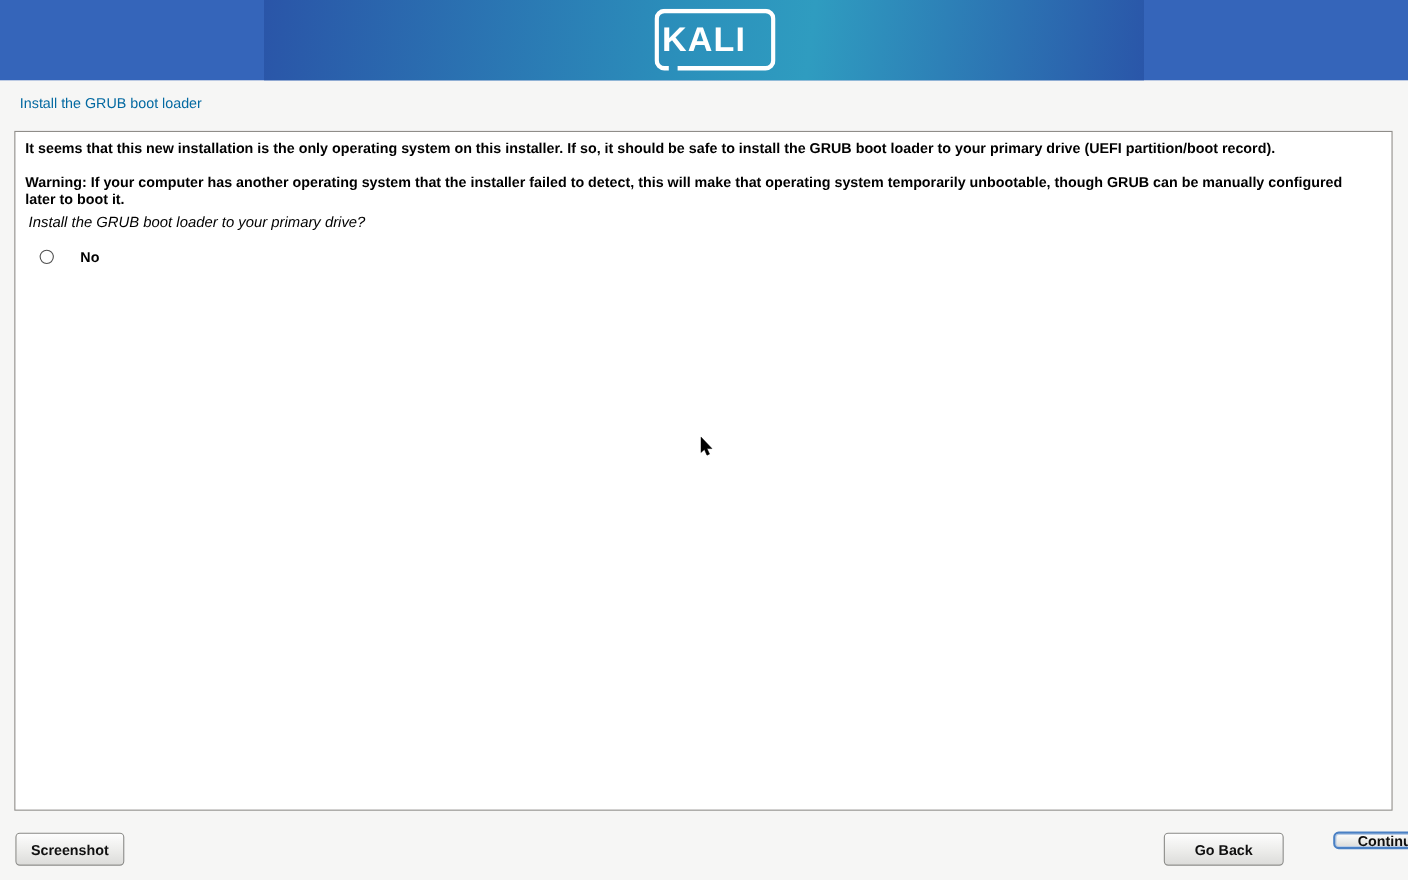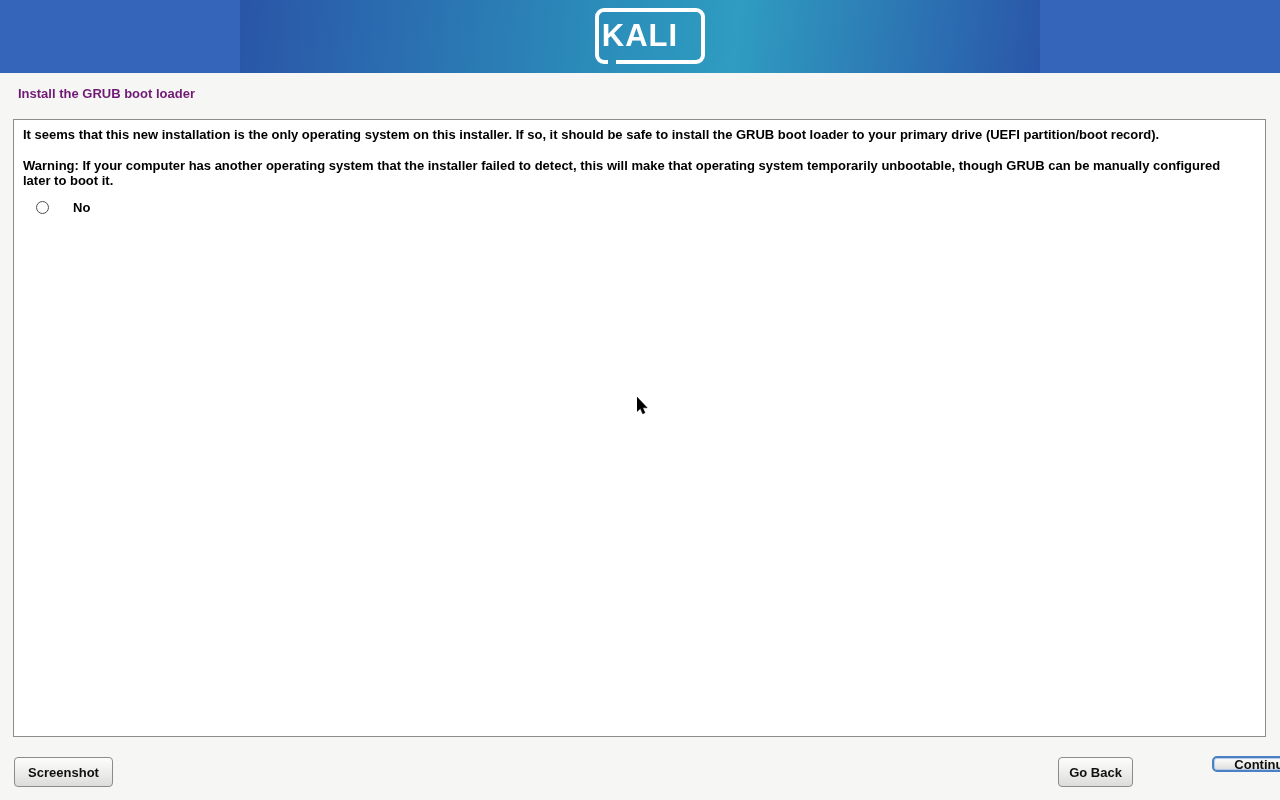--- a/index.html
+++ b/index.html
@@ -27,21 +27,21 @@
   .logo-text {
     position: absolute; inset: 0;
     display: flex; align-items: center; justify-content: center;
     color: #ffffff; font-weight: bold; font-size: 31px; letter-spacing: 1px;
     padding-bottom: 2px;
   }
 
   
   .page-title {
     position: absolute; left: 18px; top: 86px;
-    font-size: 13px; font-weight: bold; color: #701a75;
+    font-size: 13px; font-weight: normal; color: #0369a1;
   }
 
   
   .content-box {
     position: absolute; left: 13px; top: 119px; width: 1253px; height: 618px;
     background: #ffffff; border: 1px solid #8f8d89;
     padding: 7px 14px 0 9px;
   }
   .para {
     font-size: 13px; font-weight: bold; color: #000; line-height: 15.5px;
@@ -76,21 +76,21 @@
   .btn {
     position: absolute; top: 757px; height: 30px;
     background: linear-gradient(#fdfdfd, #ececea 55%, #dcdcda);
     border: 1px solid #8b8b88; border-radius: 4px;
     font-family: "Liberation Sans", sans-serif;
     font-size: 13px; font-weight: bold; color: #101010;
     display: flex; align-items: center; justify-content: center;
     cursor: default;
   }
   .btn-screenshot { left: 14px; width: 99px; }
-  .btn-goback { left: 1058px; width: 75px; }
+  .btn-goback { left: 1058px; width: 109px; }
   .btn-continue {
     left: 1212px; top: 756px; width: 101px; height: 16px;
     border: 2px solid #4a80c4; border-radius: 5px;
     box-shadow: inset 0 0 0 1px #b9cce6;
   }
 
   
   .cursor { position: absolute; left: 637px; top: 397px; pointer-events: none; }
 </style>
 </head>
@@ -108,20 +108,21 @@
         <div class="logo-text">KALI</div>
       </div>
     </div>
   </div>
 
   <div class="page-title">Install the GRUB boot loader</div>
 
   <div class="content-box">
     <p class="para para-1">It seems that this new installation is the only operating system on this installer. If so, it should be safe to install the GRUB boot loader to your primary drive (UEFI partition/boot record).</p>
     <p class="para para-2">Warning: If your computer has another operating system that the installer failed to detect, this will make that operating system temporarily unbootable, though GRUB can be manually configured later to boot it.</p>
+    <p class="question">Install the GRUB boot loader to your primary drive?</p>
 
     <div class="radio-row">
       <span class="radio"></span>
       <span class="radio-label">No</span>
     </div>
 
   </div>
 
   <button class="btn btn-screenshot">Screenshot</button>
   <button class="btn btn-goback">Go Back</button>

